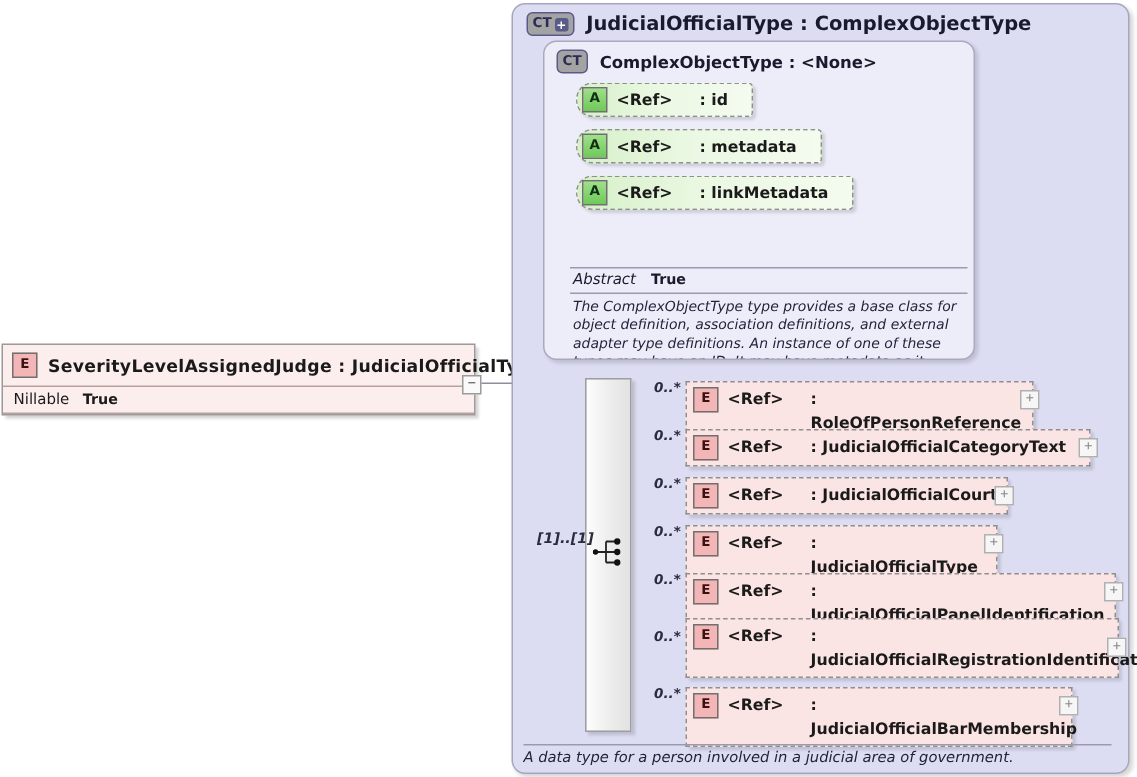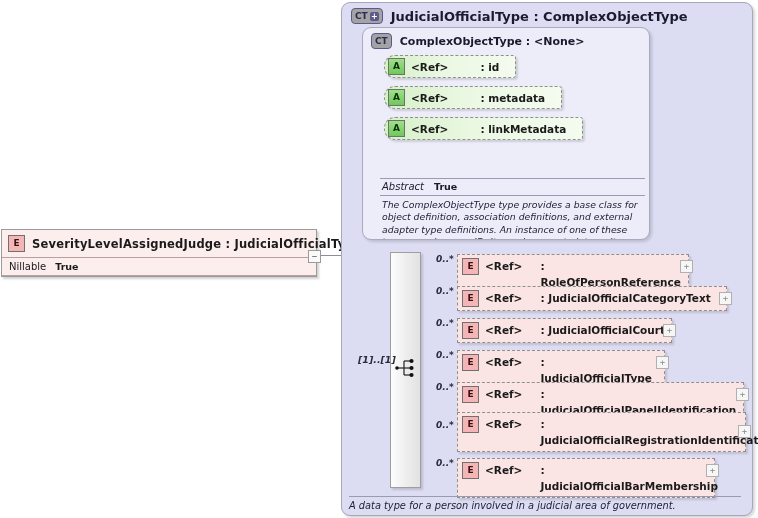--- a/index.html
+++ b/index.html
@@ -102,21 +102,21 @@
     border:1px dashed #8f8f8f;border-radius:11px 3px 3px 11px;
     padding:0 16px 0 3px;box-shadow:2px 2px 2px rgba(0,0,0,.13);
   }
   .a-badge{
     width:15px;height:15px;flex:none;margin-right:6px;
     border:1px solid #707070;background:linear-gradient(to bottom,#9fe08a,#6fc95a);
     display:flex;align-items:center;justify-content:center;
     font-size:9px;font-weight:bold;color:#123012;line-height:1;
   }
   .attr-box .ref{font-size:10.5px;font-weight:bold;color:#1a1a1a;}
-  .attr-box .nm{font-size:10.5px;font-weight:bold;color:#1a1a1a;margin-left:32px;white-space:nowrap;}
+  .attr-box .nm{font-size:10.5px;font-weight:bold;color:#1a1a1a;margin-left:18px;white-space:nowrap;}
 
   
   #abstract-block{
     position:absolute;left:17px;top:150px;width:265px;
   }
   #abstract-block .topline{height:1px;background:#9a9ab4;}
   #abstract-block .arow{
     display:flex;align-items:center;gap:10px;padding:2px 2px 3px 2px;font-size:10px;
   }
   #abstract-block .arow .k{font-style:italic;color:#1a1a2e;}

